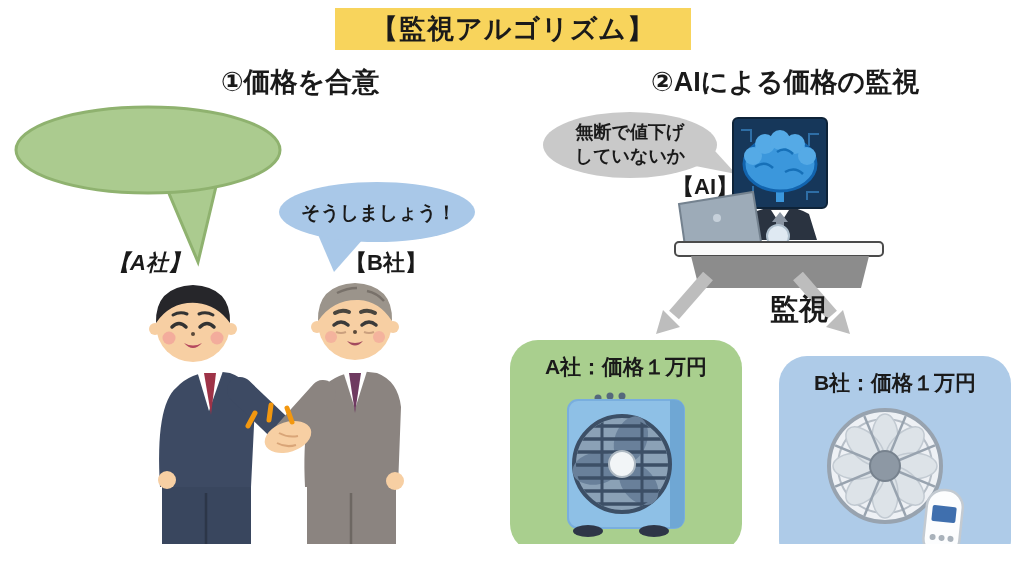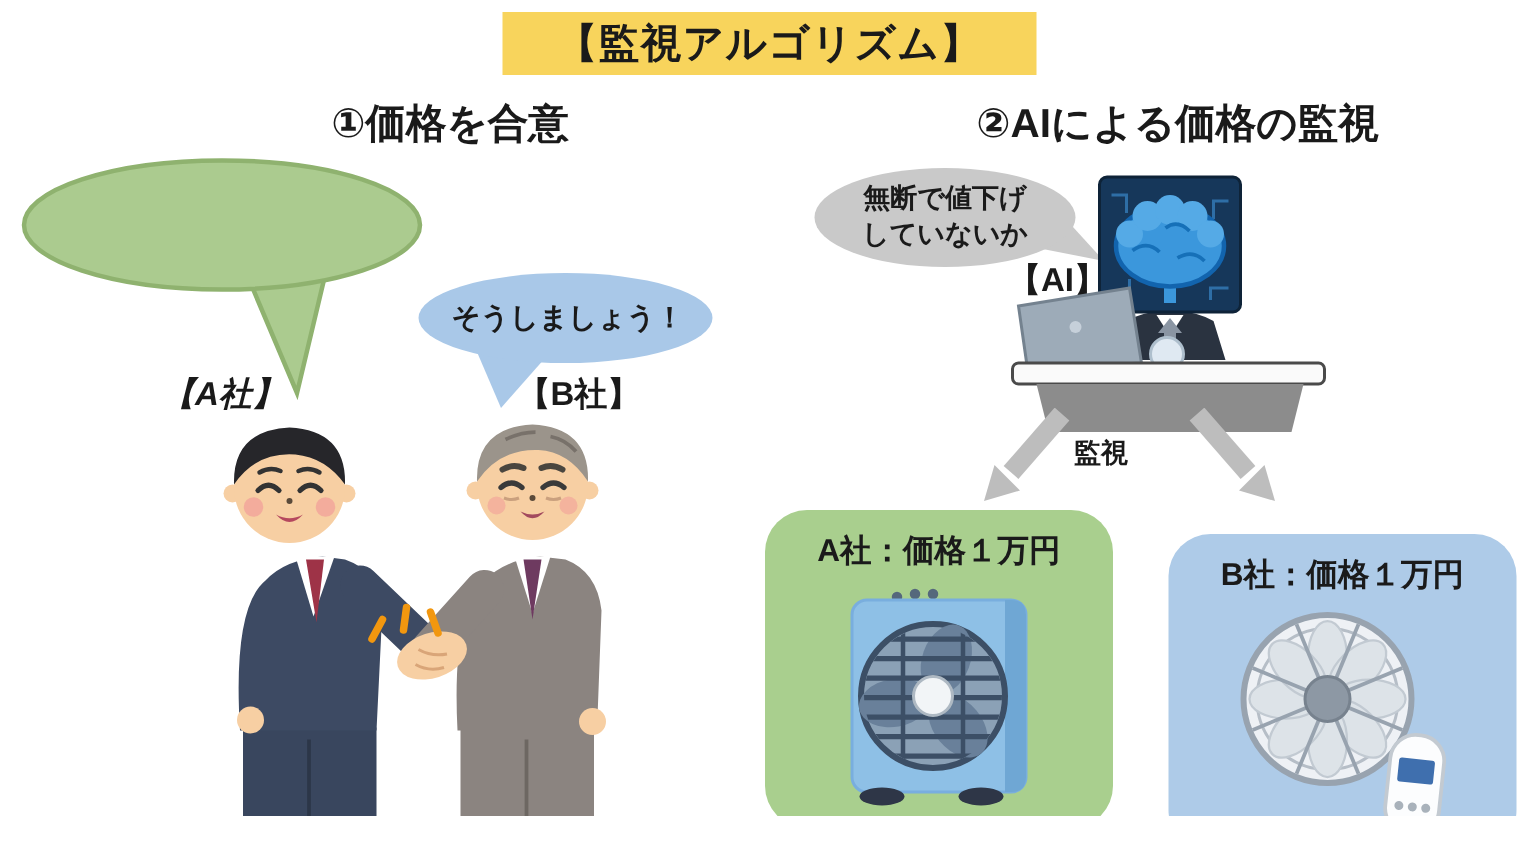--- a/index.html
+++ b/index.html
@@ -13,21 +13,21 @@
   .canvas{position:relative;width:1024px;height:544px;background:#fff;overflow:hidden;
           color:var(--text-color);font-weight:bold;}
   .abs{position:absolute;}
   .title-banner{left:335px;top:8px;width:356px;height:42px;background:var(--title-bg);
     display:flex;align-items:center;justify-content:center;font-size:27px;letter-spacing:1px;}
   .section-heading{top:64px;height:36px;font-size:27px;text-align:center;white-space:nowrap;}
   .heading-left{left:160px;width:280px;}
   .heading-right{left:630px;width:310px;}
   .bubble-text{position:absolute;width:100%;text-align:center;font-size:19px;line-height:26px;}
   .label{font-size:22px;white-space:nowrap;}
-  .monitor-label{left:716px;top:290px;width:112px;text-align:left;font-size:18px;}
+  .monitor-label{left:716px;top:290px;width:112px;text-align:right;font-size:29px;}
   .price-box{top:340px;width:232px;height:212px;border-radius:28px;}
   .price-box .box-label{position:absolute;top:13px;width:100%;text-align:center;font-size:21px;}
   .box-a{left:510px;background:var(--box-green);}
   .box-b{left:779px;background:var(--box-blue);margin-top:16px;}
   svg{display:block;}
   .f-bgreen{fill:var(--bubble-green);stroke:var(--bubble-green-border);stroke-width:3;}
   .f-bblue{fill:var(--bubble-blue);}
   .f-bgray{fill:var(--bubble-gray);}
   .arrow-shaft{stroke:var(--arrow-gray);stroke-width:13;}
   .arrow-head{fill:var(--arrow-gray);}

